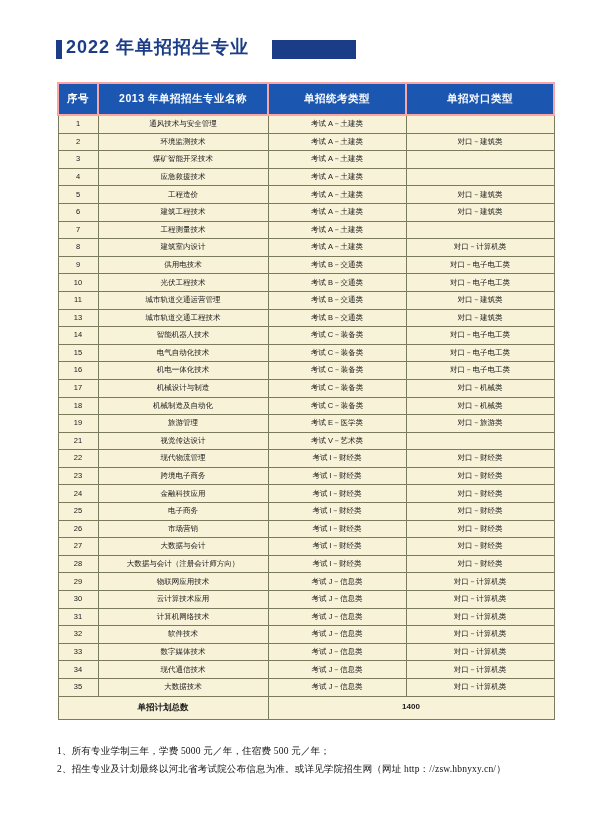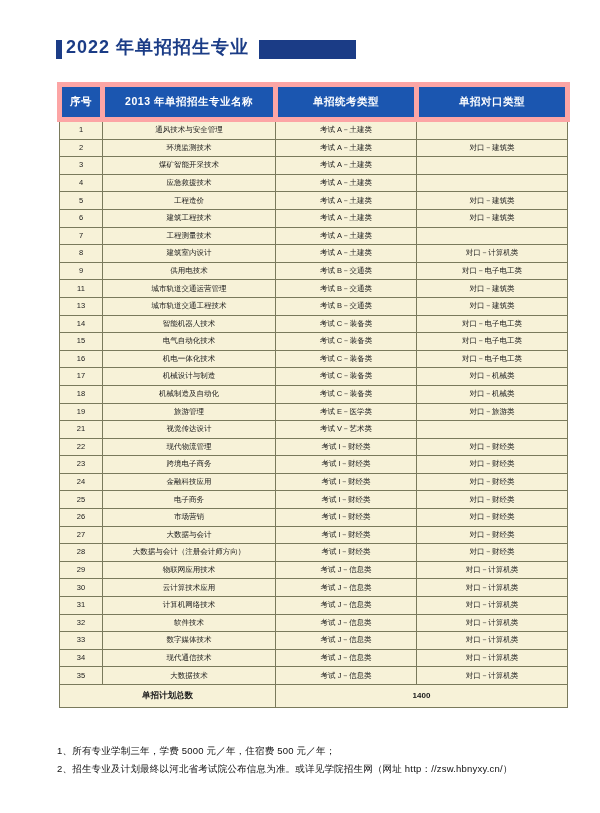--- a/index.html
+++ b/index.html
@@ -41,21 +41,21 @@
   }
   .title-text {
     position: absolute;
     left: 6px;
     top: 0px;
     font-size: 18px;
     font-weight: bold;
     letter-spacing: 1px;
     color: #1b3c86;
     background: #ffffff;
-    padding: 0 10px 1px 4px;
+    padding: 0 23px 1px 4px;
     line-height: 26px;
     white-space: nowrap;
   }
 
   
   .table-wrap {
     position: absolute;
     top: 82px;
     left: 57px;
     width: 488px;
@@ -75,21 +75,21 @@
     padding: 0;
     height: 16.6px;
     color: #1a1a1a;
   }
   table.majors thead th {
     background: #1b56b0;
     color: #ffffff;
     font-size: 10.5px;
     font-weight: bold;
     height: 30px;
-    border: 5px solid #fca5a5;
+    border: 2px solid #fca5a5;
     letter-spacing: 0.5px;
   }
   table.majors tbody td {
     background: #f7f2d8;
   }
   td.col-no { width: 38px; }
   td.col-name { width: 168px; }
   td.col-type { width: 136px; }
   td.col-target { width: 146px; }
   th.col-no { width: 38px; }
@@ -110,20 +110,21 @@
     font-weight: bold;
     font-size: 8px;
   }
 
   
   .notes {
     position: absolute;
     left: 57px;
     top: 742px;
     width: 500px;
+    font-family: Liberation Serif, serif;
   }
   .note-line {
     font-size: 9.5px;
     color: #111111;
     line-height: 18px;
     letter-spacing: 0.2px;
     white-space: nowrap;
   }
 </style>
 </head>
@@ -195,20 +196,26 @@
             <td class="col-type">考试 A－土建类</td>
             <td class="col-target">对口－计算机类</td>
           </tr>
           <tr>
             <td class="col-no">9</td>
             <td class="col-name">供用电技术</td>
             <td class="col-type">考试 B－交通类</td>
             <td class="col-target">对口－电子电工类</td>
           </tr>
           <tr>
+            <td class="col-no">10</td>
+            <td class="col-name">光伏工程技术</td>
+            <td class="col-type">考试 B－交通类</td>
+            <td class="col-target">对口－电子电工类</td>
+          </tr>
+          <tr>
             <td class="col-no">11</td>
             <td class="col-name">城市轨道交通运营管理</td>
             <td class="col-type">考试 B－交通类</td>
             <td class="col-target">对口－建筑类</td>
           </tr>
           <tr>
             <td class="col-no">13</td>
             <td class="col-name">城市轨道交通工程技术</td>
             <td class="col-type">考试 B－交通类</td>
             <td class="col-target">对口－建筑类</td>

